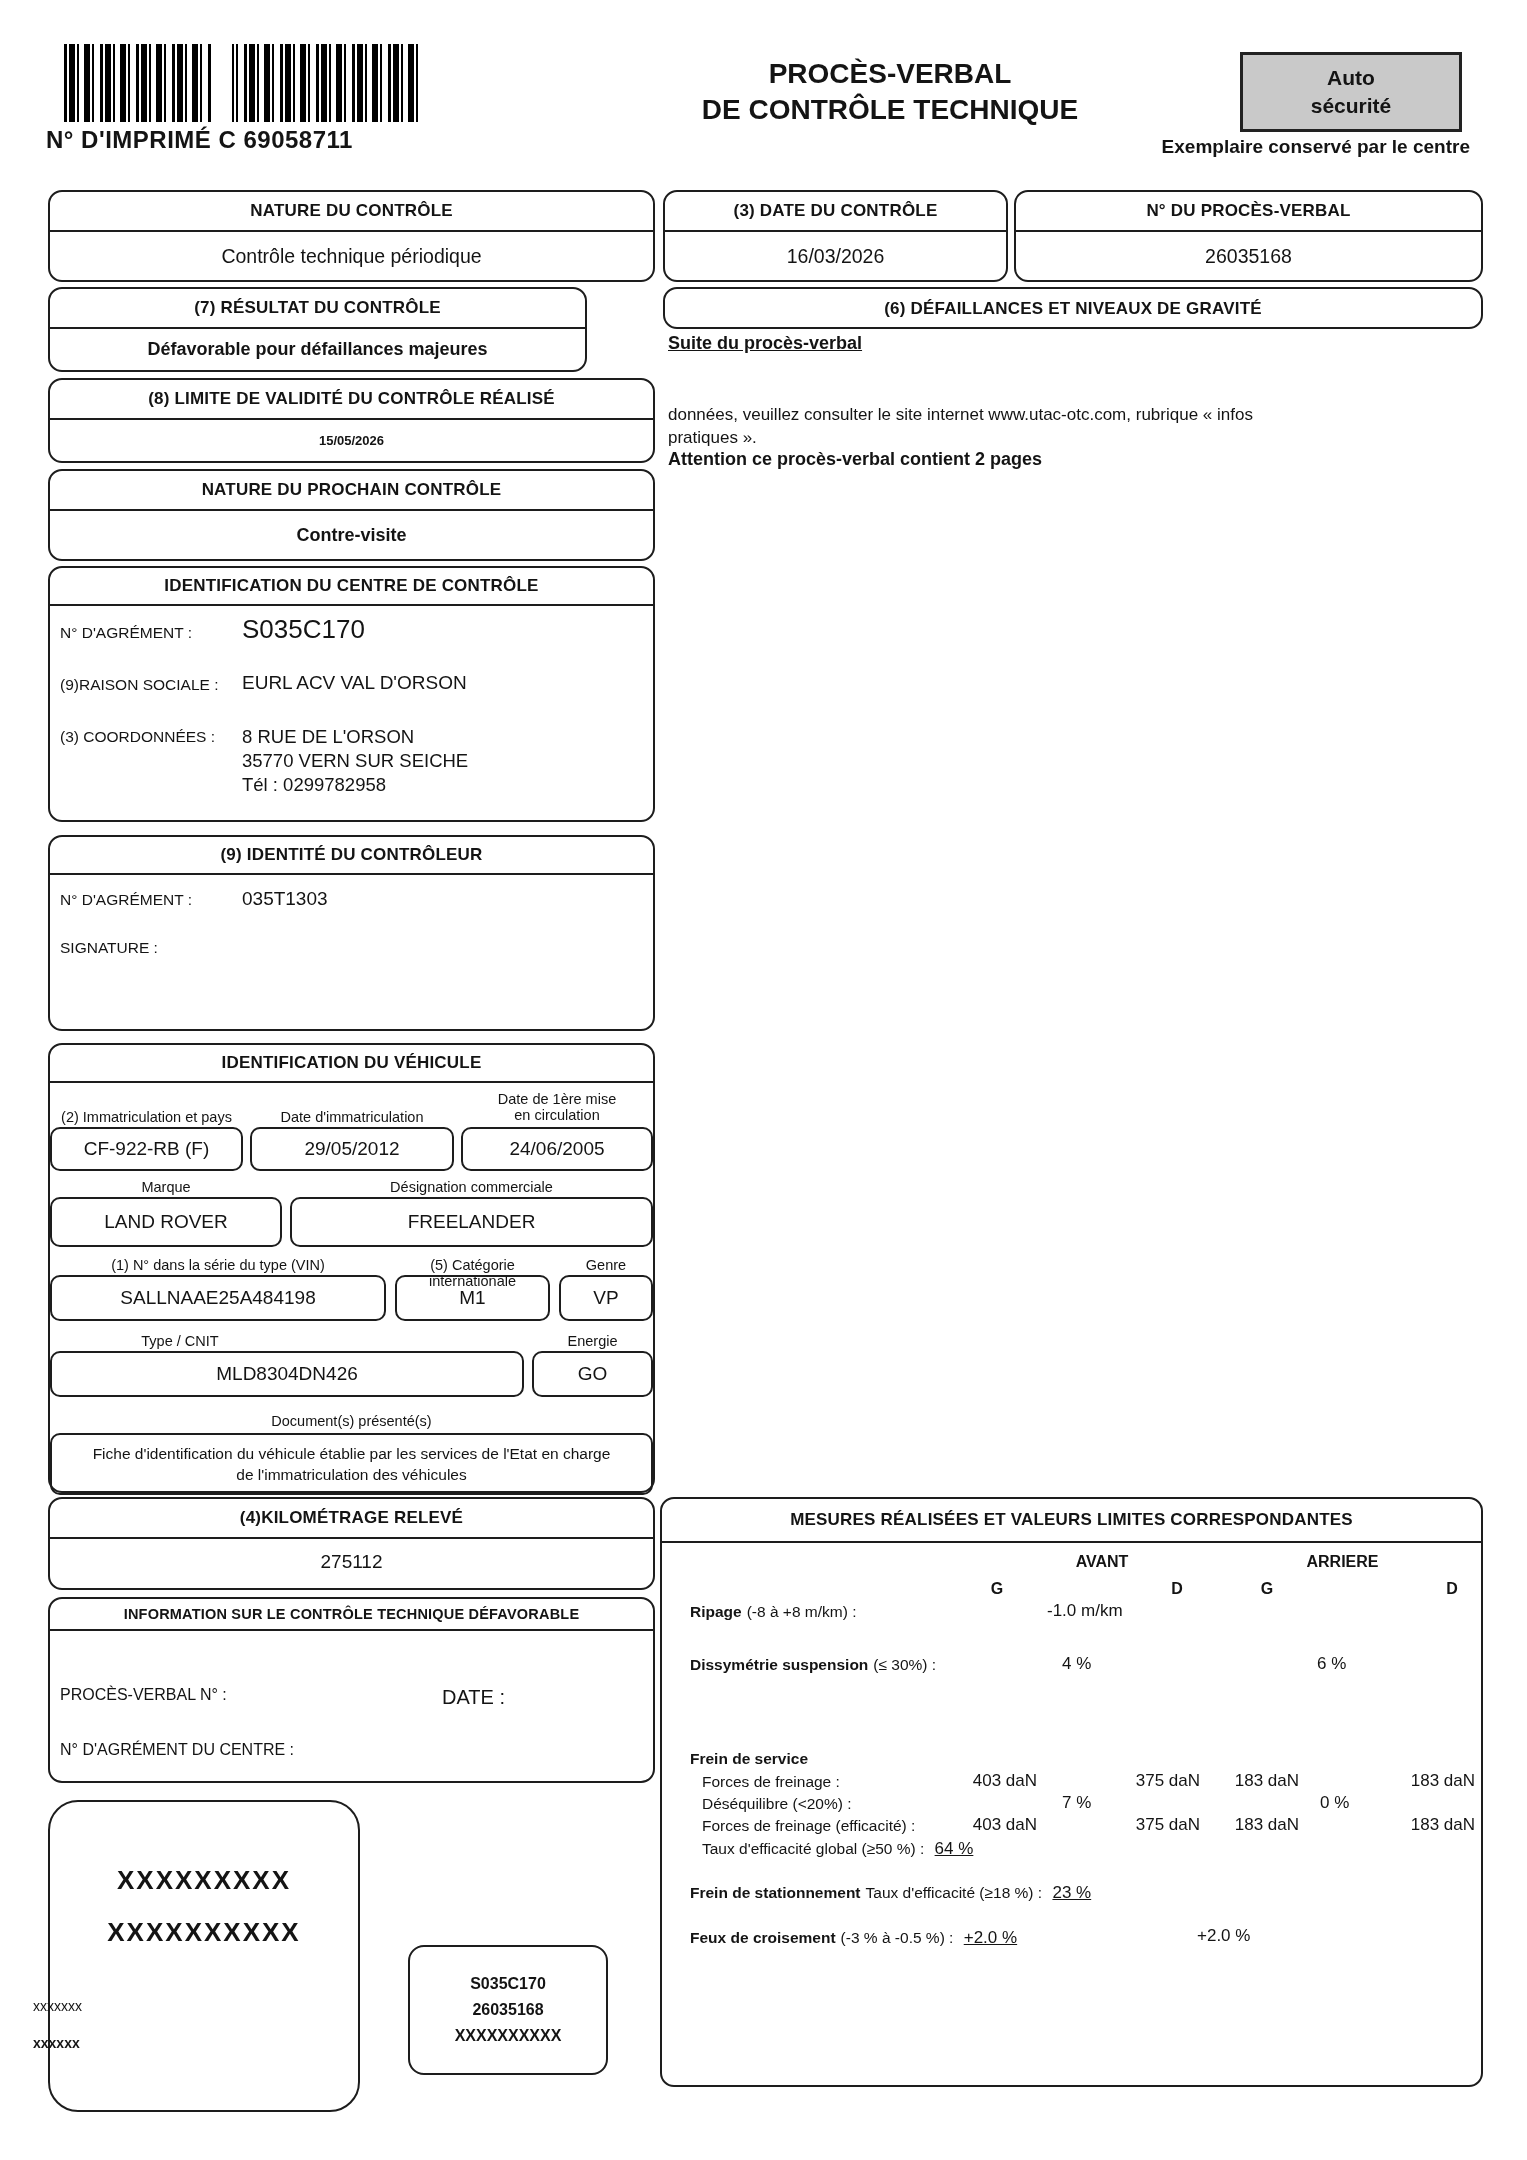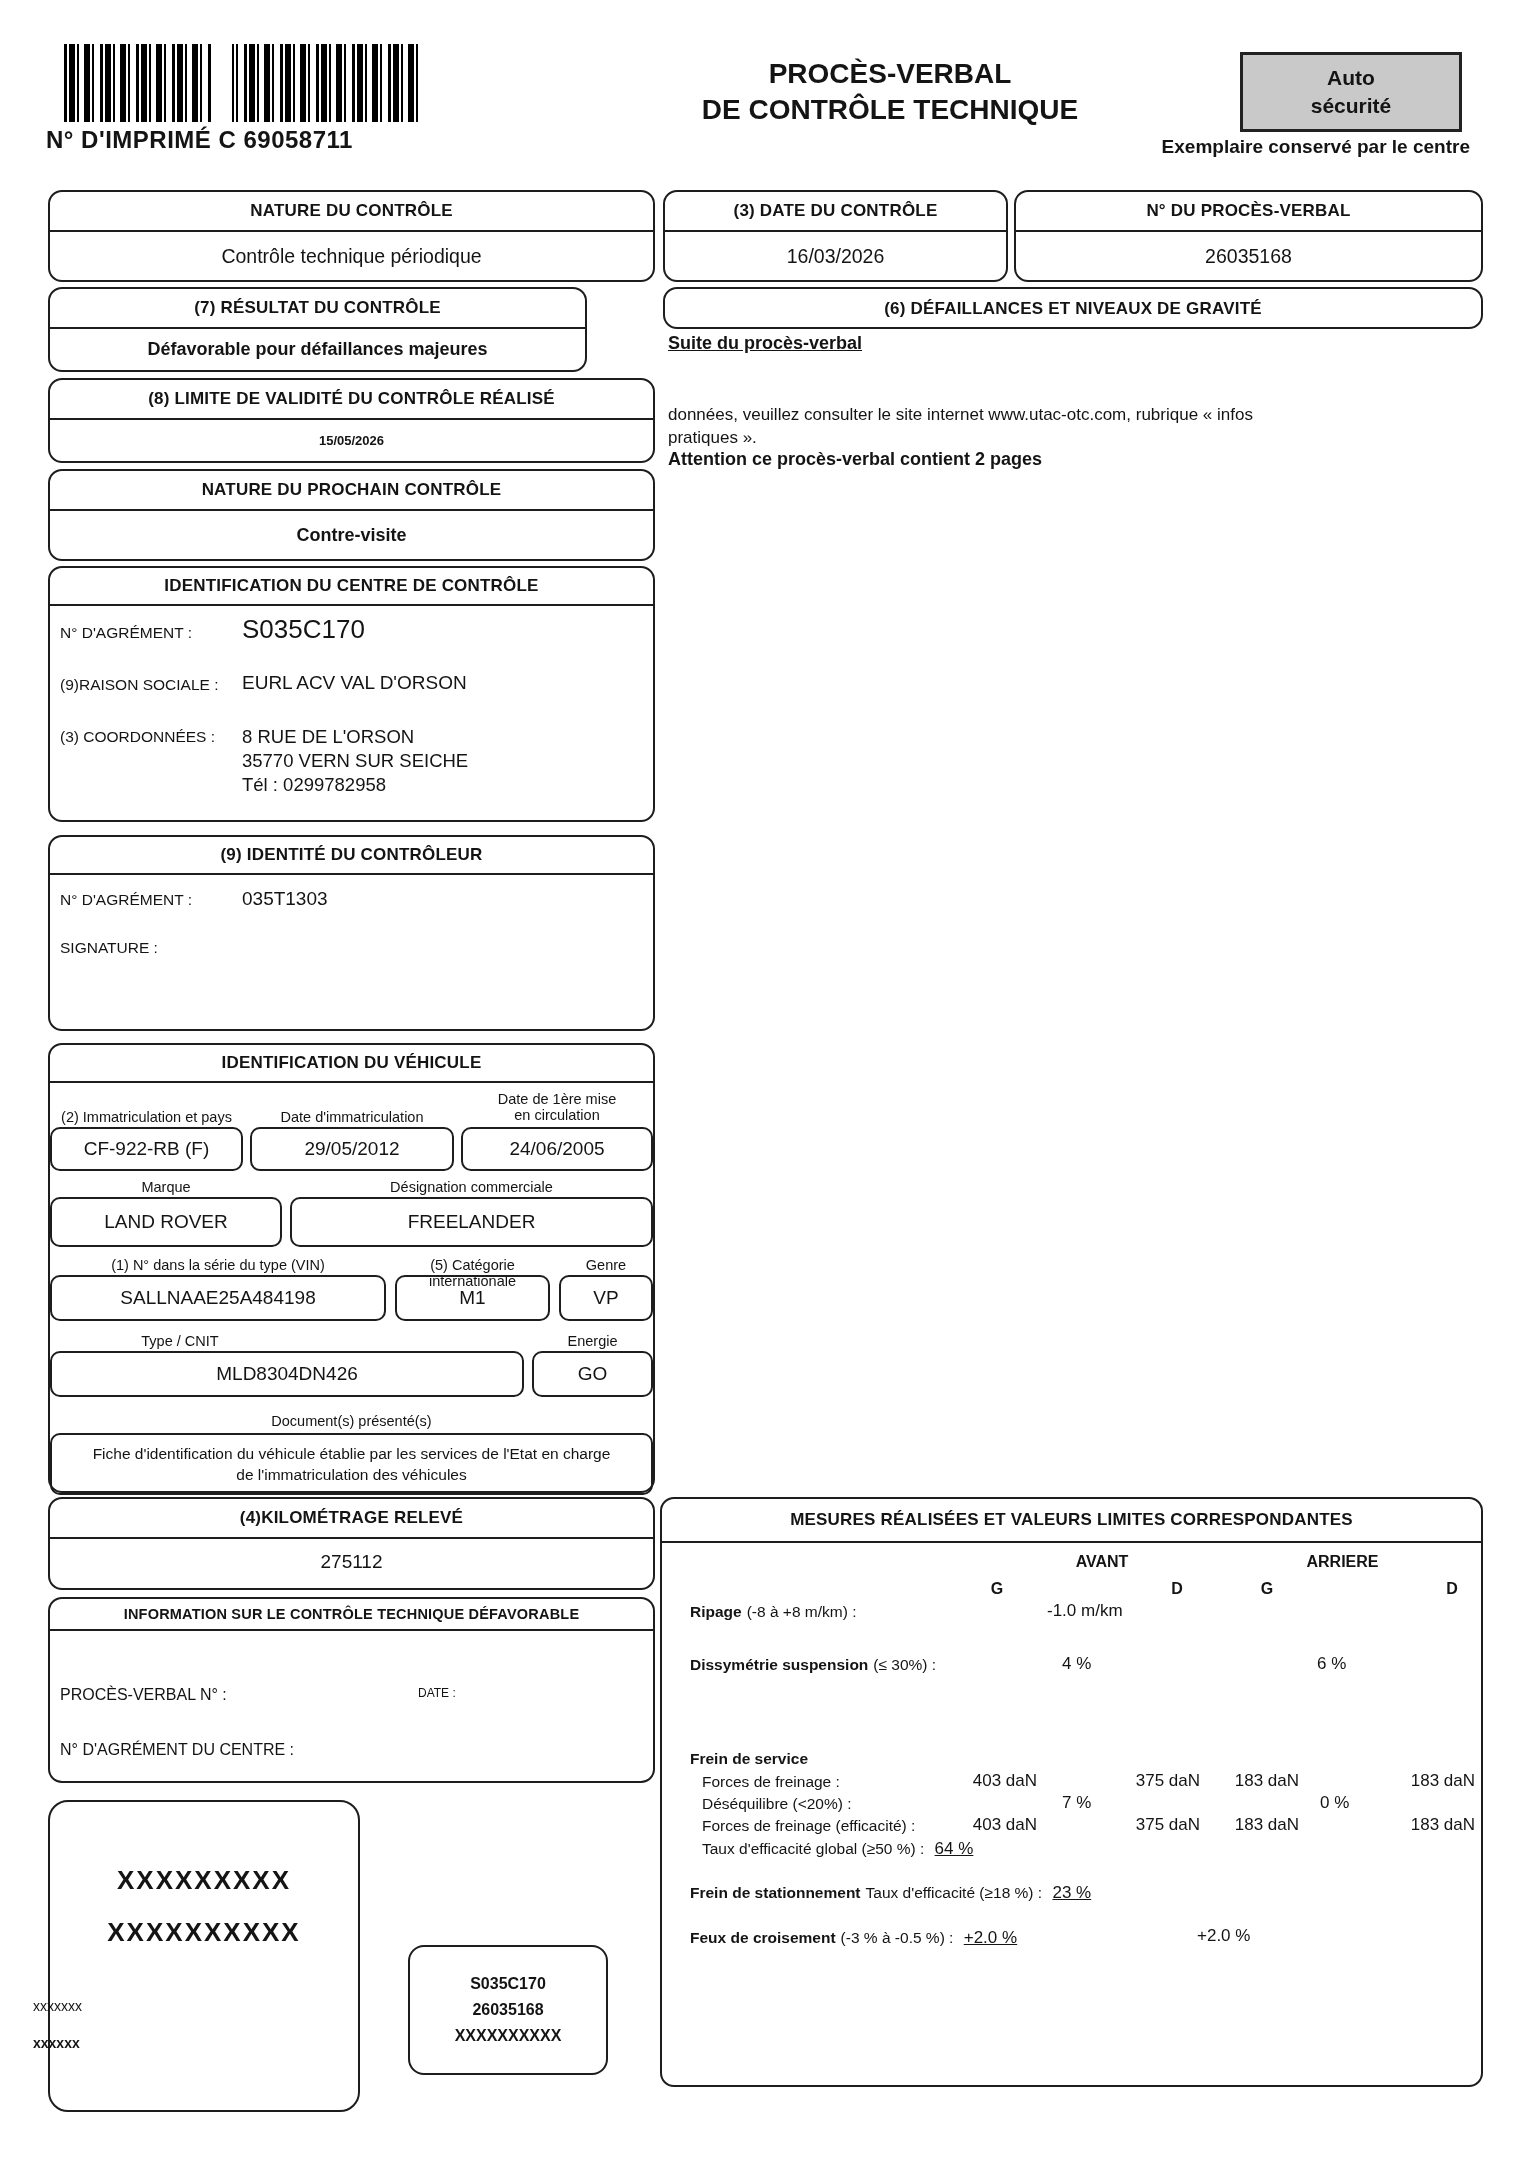--- a/index.html
+++ b/index.html
@@ -140,26 +140,26 @@
 
   <div class="sec" style="left:48px;top:1497px;width:607px;height:93px">
     <div class="sh">(4)KILOMÉTRAGE RELEVÉ</div>
     <div class="sv" style="align-items:flex-start;padding-top:12px;font-size:19px">275112</div>
   </div>
 
   <div class="sec" style="left:48px;top:1597px;width:607px;height:186px">
     <div class="sh" style="height:30px;font-size:14.5px">INFORMATION SUR LE CONTRÔLE TECHNIQUE DÉFAVORABLE</div>
     <div class="body">
       <span class="lab" style="left:10px;top:55px;font-size:16px">PROCÈS-VERBAL N° :</span>
-      <span class="lab" style="left:368px;top:55px;font-size:12px">DATE :</span>
+      <span class="lab" style="left:392px;top:55px;font-size:20px">DATE :</span>
       <span class="lab" style="left:10px;top:110px;font-size:16px">N° D'AGRÉMENT DU CENTRE :</span>
     </div>
   </div>
 
-  <div class="abs" style="left:48px;top:1800px;width:312px;height:312px;border:2px solid #1d1d1d;border-radius:20px;
+  <div class="abs" style="left:48px;top:1800px;width:312px;height:312px;border:2px solid #1d1d1d;border-radius:30px;
        box-sizing:border-box;text-align:center;padding-top:52px;font-weight:bold;font-size:26px;line-height:52px;letter-spacing:2px">
     <div>XXXXXXXXX</div>
     <div>XXXXXXXXXX</div>
   </div>
   <div class="abs" style="left:33px;top:1998px;font-size:14px;font-weight:normal">xxxxxxx</div>
   <div class="abs" style="left:33px;top:2035px;font-size:14px;font-weight:bold">xxxxxx</div>
 
   <div class="abs" style="left:408px;top:1945px;width:200px;height:130px;border:2px solid #1d1d1d;border-radius:16px;
        box-sizing:border-box;display:flex;flex-direction:column;align-items:center;justify-content:center;
        font-weight:bold;font-size:16px;line-height:26px">

